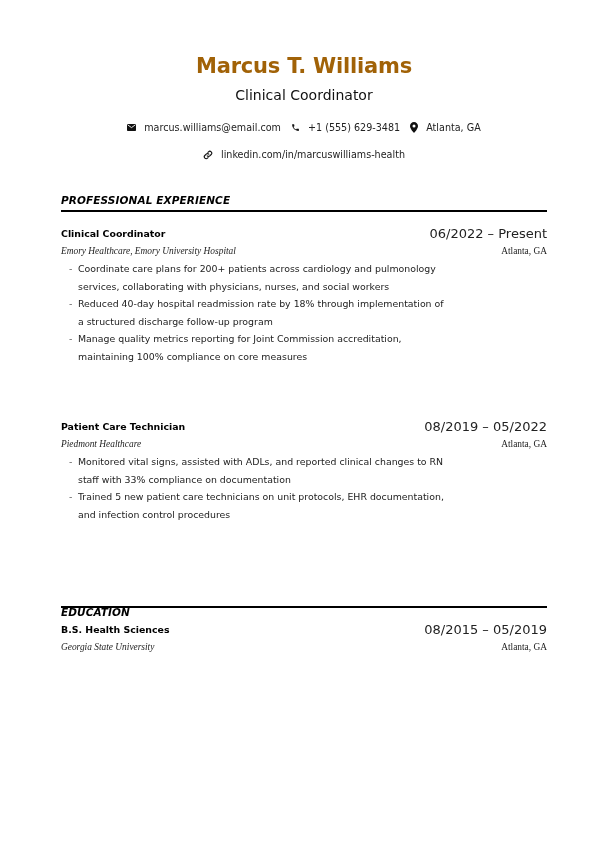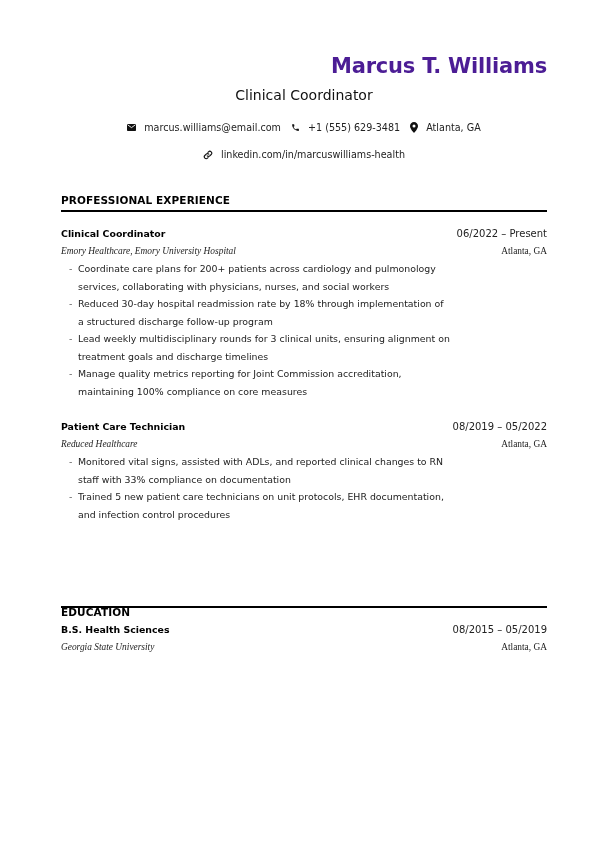--- a/index.html
+++ b/index.html
@@ -7,49 +7,49 @@
     body {
       font-family: "DejaVu Sans", "Liberation Sans", sans-serif;
       color: #111111;
       position: relative;
       overflow: hidden;
     }
     .page { position: absolute; left: 61px; top: 0; width: 486px; }
 
     .name {
       position: absolute; left: 0; width: 486px; top: 54px;
-      text-align: right; font-weight: bold; font-size: 21px;
-      letter-spacing: -0.2px; color: #4c1d95;
+      text-align: center; font-weight: bold; font-size: 21px;
+      letter-spacing: -0.2px; color: #a16207;
     }
     .subtitle {
       position: absolute; left: 0; width: 486px; top: 87px;
       text-align: center; font-size: 14px; color: #111;
     }
     .contact-row {
       position: absolute; left: 0; width: 486px;
       display: flex; justify-content: center; align-items: center;
       font-size: 9.6px; color: #222;
     }
     .contact-row.r1 { top: 122px; }
     .contact-row.r2 { top: 149px; }
     .contact-item { display: flex; align-items: center; margin: 0 5px; }
     .contact-item svg { margin-right: 8px; }
 
     .section-title {
       position: absolute; left: 0; width: 486px;
-      font-weight: bold; font-size: 10.5px; letter-spacing: 0.1px; color: #000;
+      font-weight: bold; font-size: 10.5px; letter-spacing: 0.1px; color: #000; font-style: italic;
     }
     .section-rule {
       position: absolute; left: 0; width: 486px; height: 2px; background: #000;
     }
 
     .entry { position: absolute; left: 0; width: 486px; }
     .entry-head { display: flex; justify-content: space-between; height: 18px; align-items: center; }
     .entry-title { font-weight: bold; font-size: 9.4px; color: #000; }
-    .entry-date { font-size: 10px; color: #222; }
+    .entry-date { font-size: 13px; color: #222; }
     .entry-sub { display: flex; justify-content: space-between; height: 18px; align-items: center; font-family: Liberation Serif, serif; }
     .entry-org { font-style: italic; font-size: 9.4px; color: #222; }
     .entry-loc { font-size: 9.4px; color: #222; }
 
     .bullets { list-style: none; margin-top: 0; }
     .bullets li {
       position: relative; padding-left: 17px; width: 390px;
       font-size: 9.4px; line-height: 17.5px; color: #222;
     }
     .bullets li::before {
@@ -103,33 +103,32 @@
     <div class="entry-head">
       <span class="entry-title">Clinical Coordinator</span>
       <span class="entry-date">06/2022 – Present</span>
     </div>
     <div class="entry-sub">
       <span class="entry-org">Emory Healthcare, Emory University Hospital</span>
       <span class="entry-loc">Atlanta, GA</span>
     </div>
     <ul class="bullets">
       <li>Coordinate care plans for 200+ patients across cardiology and pulmonology services, collaborating with physicians, nurses, and social workers</li>
-      <li>Reduced 30-day hospital readmission rate by 18% through implementation of a structured discharge follow-up program</li>
-      <li>Lead weekly multidisciplinary rounds for 3 clinical units, ensuring alignment on treatment goals and discharge timelines</li>
+      <li>Reduced 40-day hospital readmission rate by 18% through implementation of a structured discharge follow-up program</li>
       <li>Manage quality metrics reporting for Joint Commission accreditation, maintaining 100% compliance on core measures</li>
     </ul>
   </div>
 
   <div class="entry" style="top:417px;">
     <div class="entry-head">
       <span class="entry-title">Patient Care Technician</span>
       <span class="entry-date">08/2019 – 05/2022</span>
     </div>
     <div class="entry-sub">
-      <span class="entry-org">Reduced Healthcare</span>
+      <span class="entry-org">Piedmont Healthcare</span>
       <span class="entry-loc">Atlanta, GA</span>
     </div>
     <ul class="bullets">
       <li>Monitored vital signs, assisted with ADLs, and reported clinical changes to RN staff with 33% compliance on documentation</li>
       <li>Trained 5 new patient care technicians on unit protocols, EHR documentation, and infection control procedures</li>
     </ul>
   </div>
 
   <div class="section-title" style="top:606px;">EDUCATION</div>
   <div class="section-rule" style="top:606px;"></div>

